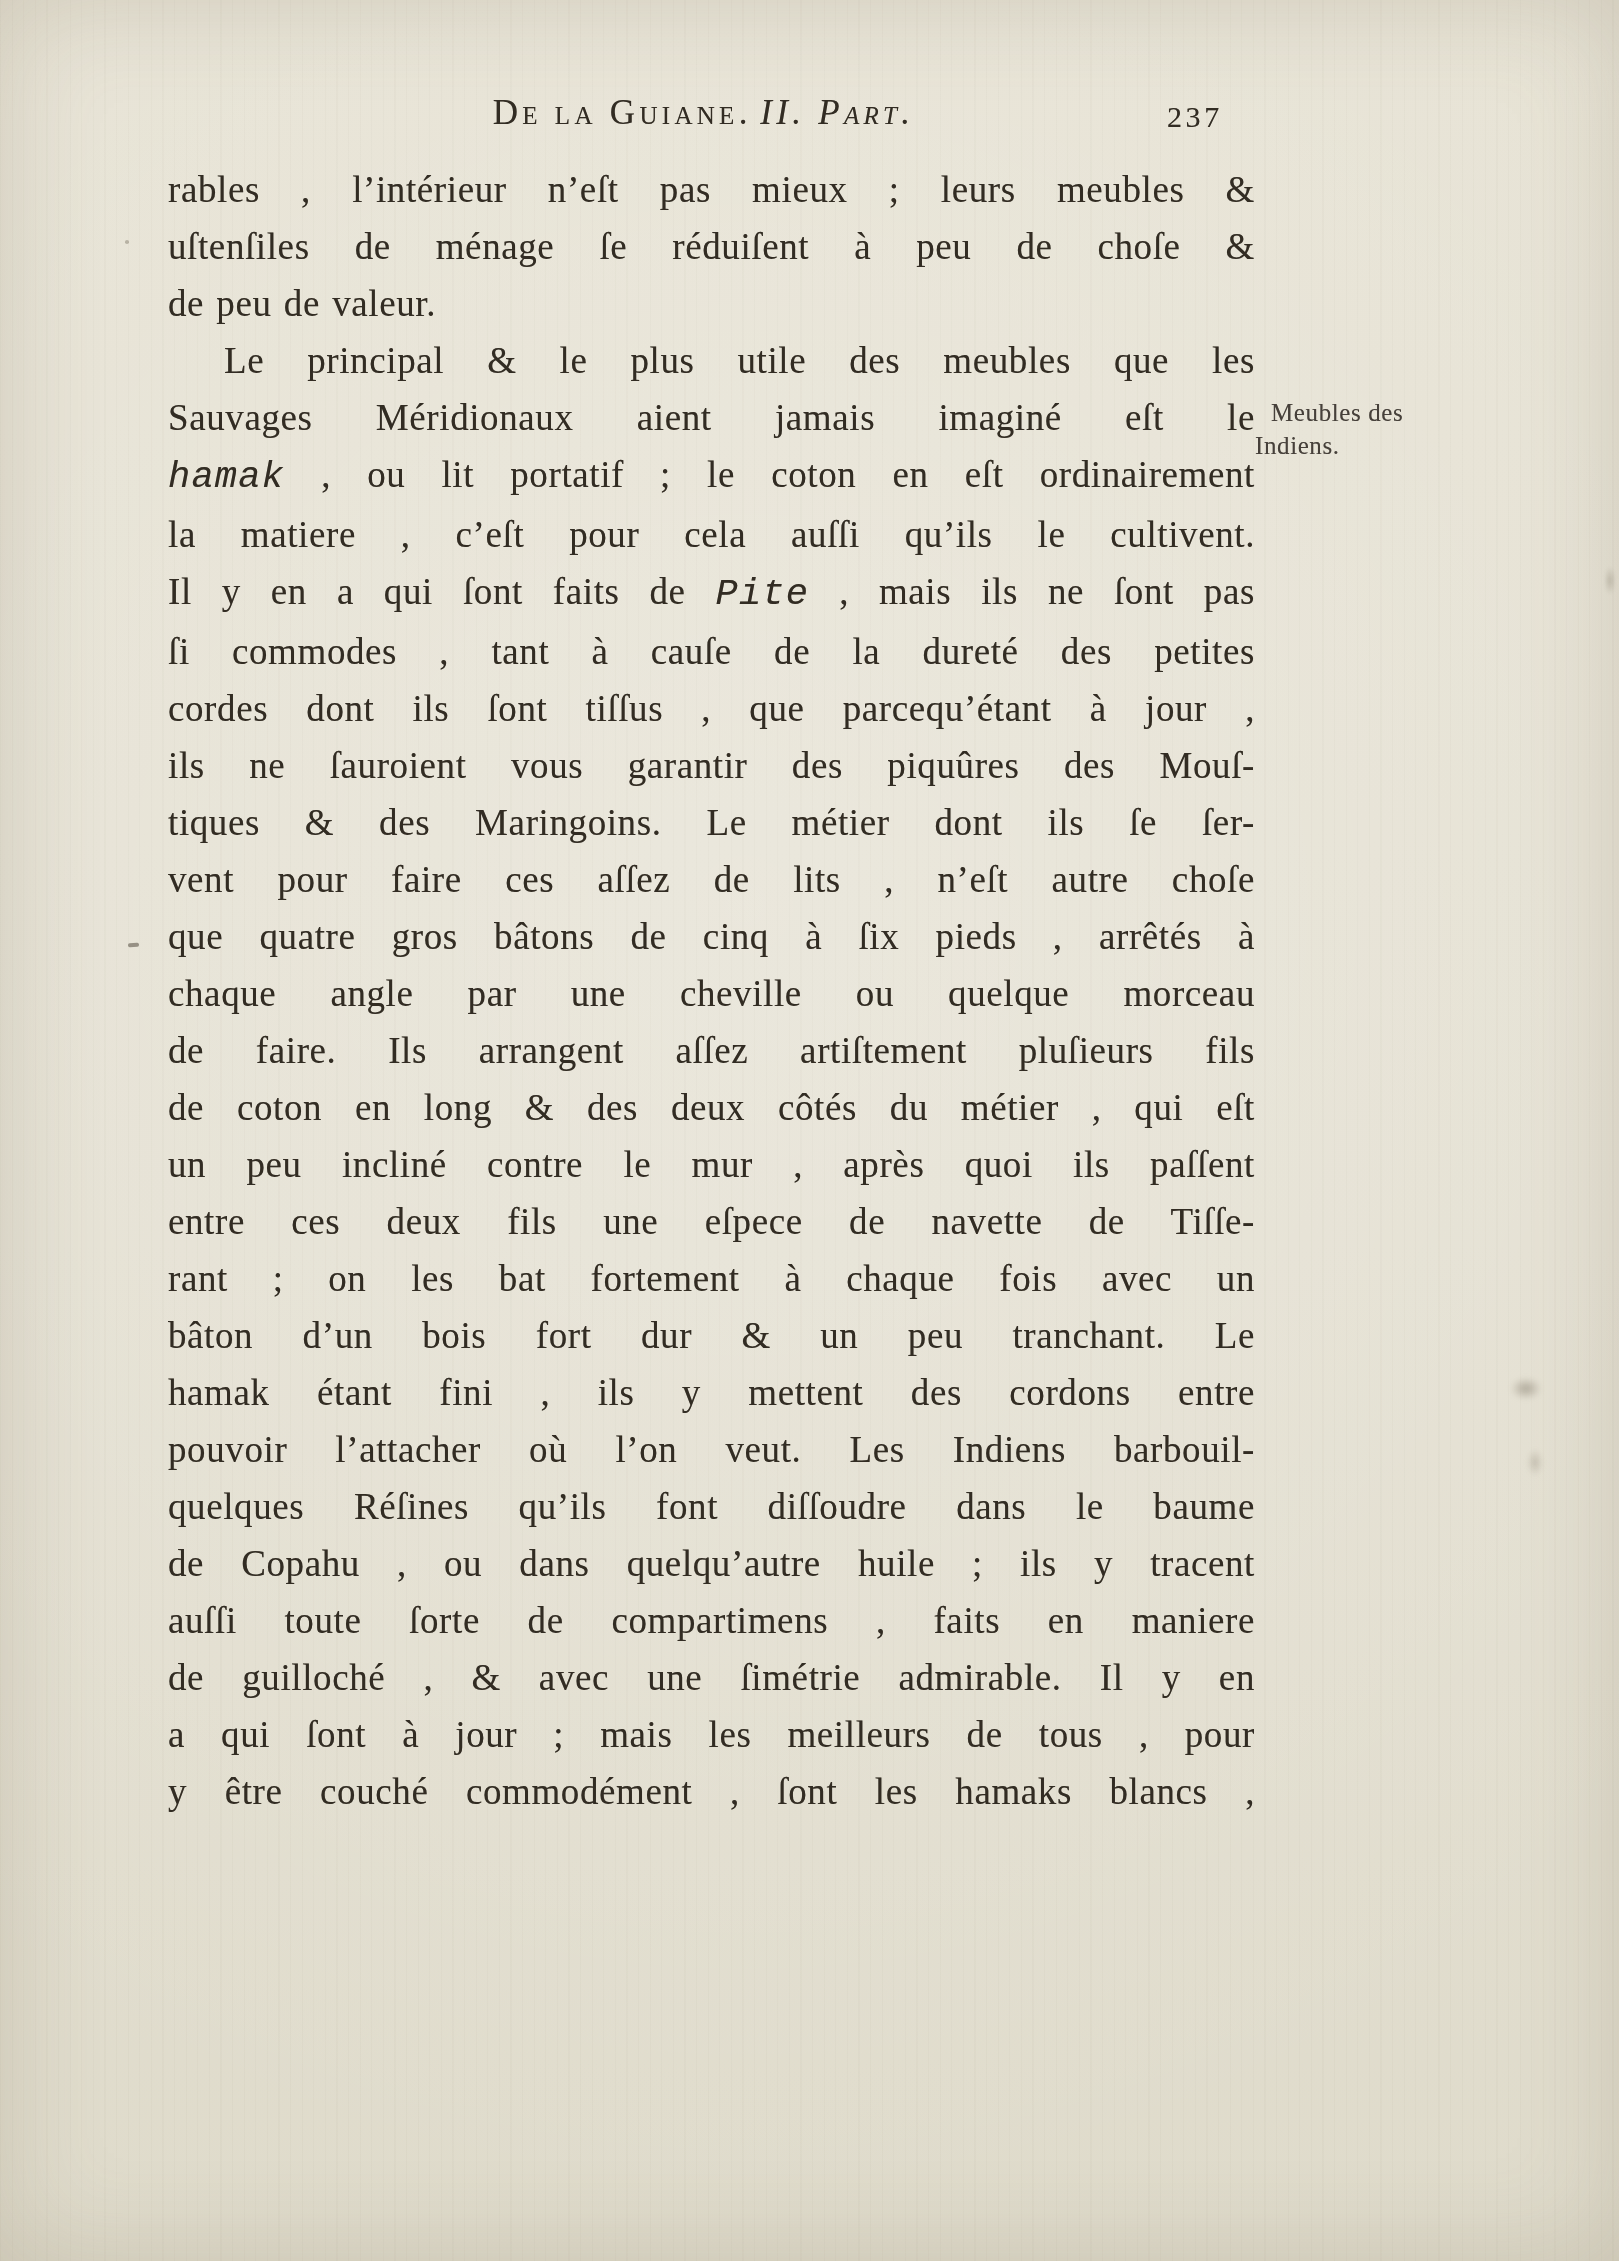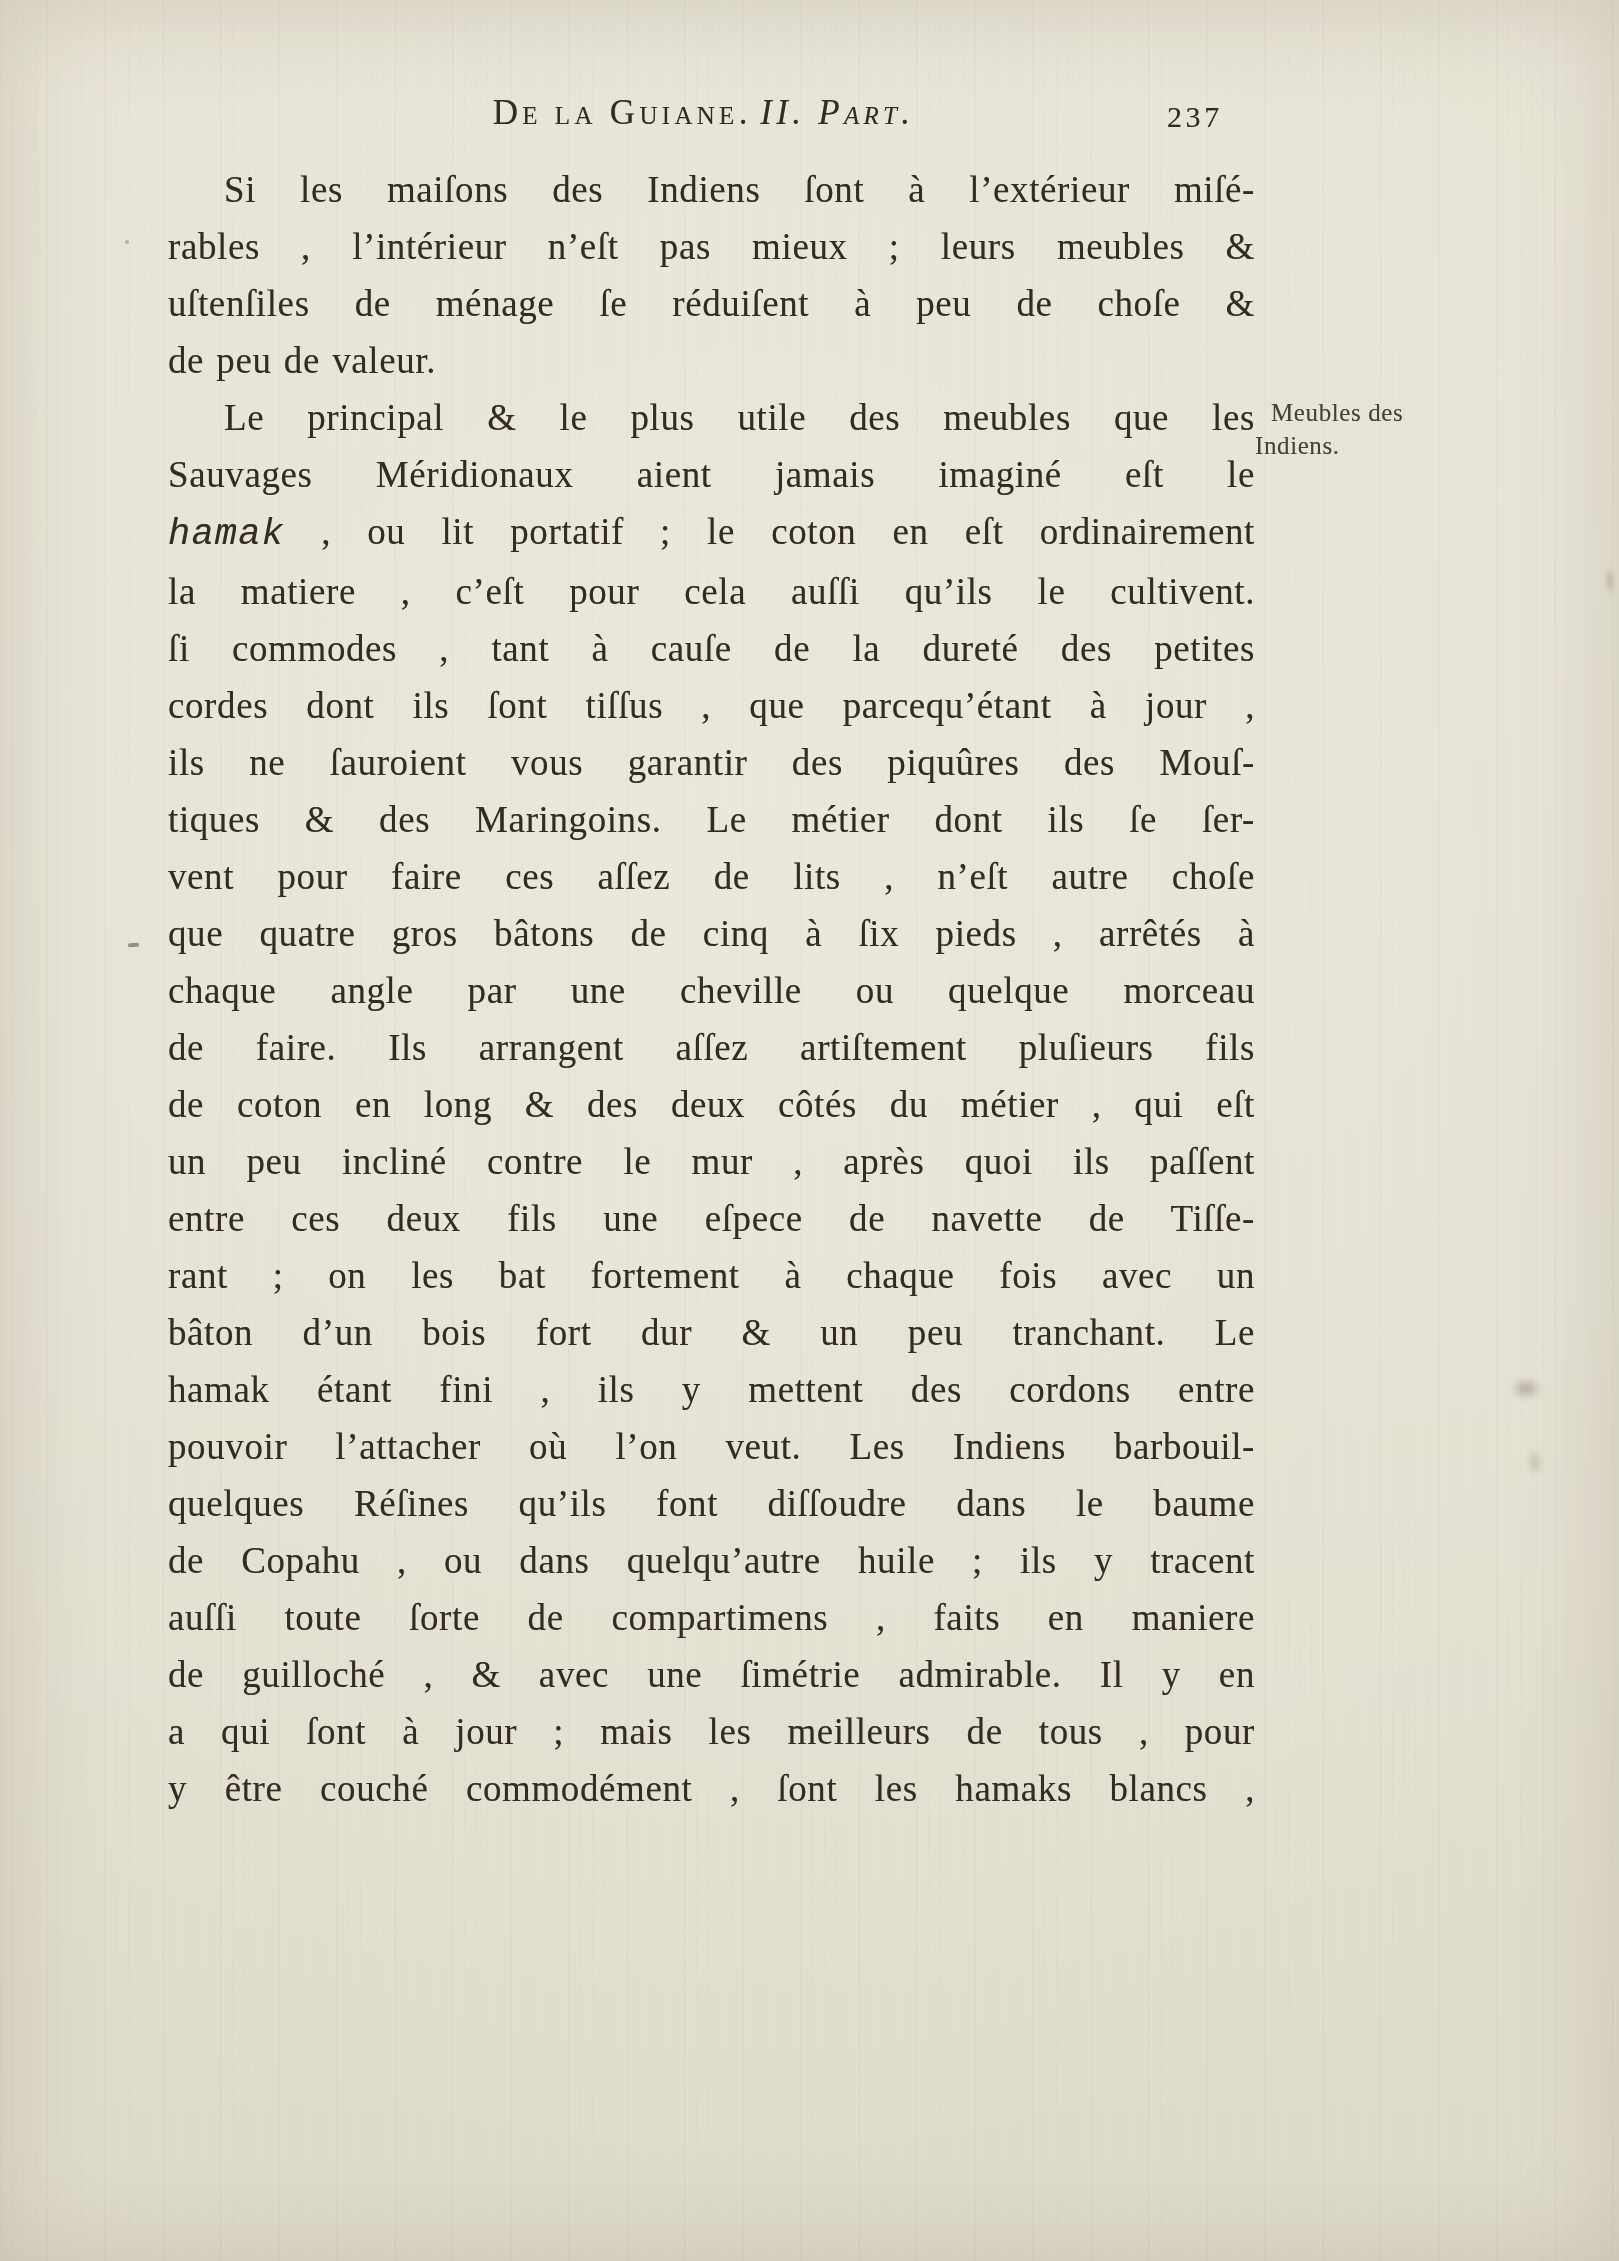--- a/index.html
+++ b/index.html
@@ -121,30 +121,30 @@
     <span class="page-number">237</span>
   </div>
 
   <div class="margin-note">
     <div class="l1">Meubles des</div>
     <div class="l2">Indiens.</div>
   </div>
 
   <div class="body-text" id="body-text">
       <div>
-        <div class="line indent"><span>Si les maiſons des Indiens ſont à l’extérieur miſé-</span></div>
         <div class="line"><span>rables , l’intérieur n’eſt pas mieux ; leurs meubles &amp;</span></div>
         <div class="line"><span>uſtenſiles de ménage ſe réduiſent à peu de choſe &amp;</span></div>
         <div class="line nj"><span>de peu de valeur.</span></div>
       </div>
       <div>
         <div class="line indent"><span>Le principal &amp; le plus utile des meubles que les</span></div>
         <div class="line"><span>Sauvages Méridionaux aient jamais imaginé eſt le</span></div>
         <div class="line"><span class="it">hamak</span><span> , ou lit portatif ; le coton en eſt ordinairement</span></div>
         <div class="line"><span>la matiere , c’eſt pour cela auſſi qu’ils le cultivent.</span></div>
+        <div class="line"><span>Il y en a qui ſont faits de </span><span class="it">Pite</span><span> , mais ils ne ſont pas</span></div>
         <div class="line"><span>ſi commodes , tant à cauſe de la dureté des petites</span></div>
         <div class="line"><span>cordes dont ils ſont tiſſus , que parcequ’étant à jour ,</span></div>
         <div class="line"><span>ils ne ſauroient vous garantir des piquûres des Mouſ-</span></div>
         <div class="line"><span>tiques &amp; des Maringoins. Le métier dont ils ſe ſer-</span></div>
         <div class="line"><span>vent pour faire ces aſſez de lits , n’eſt autre choſe</span></div>
         <div class="line"><span>que quatre gros bâtons de cinq à ſix pieds , arrêtés à</span></div>
         <div class="line"><span>chaque angle par une cheville ou quelque morceau</span></div>
         <div class="line"><span>de faire. Ils arrangent aſſez artiſtement pluſieurs fils</span></div>
         <div class="line"><span>de coton en long &amp; des deux côtés du métier , qui eſt</span></div>
         <div class="line"><span>un peu incliné contre le mur , après quoi ils paſſent</span></div>

